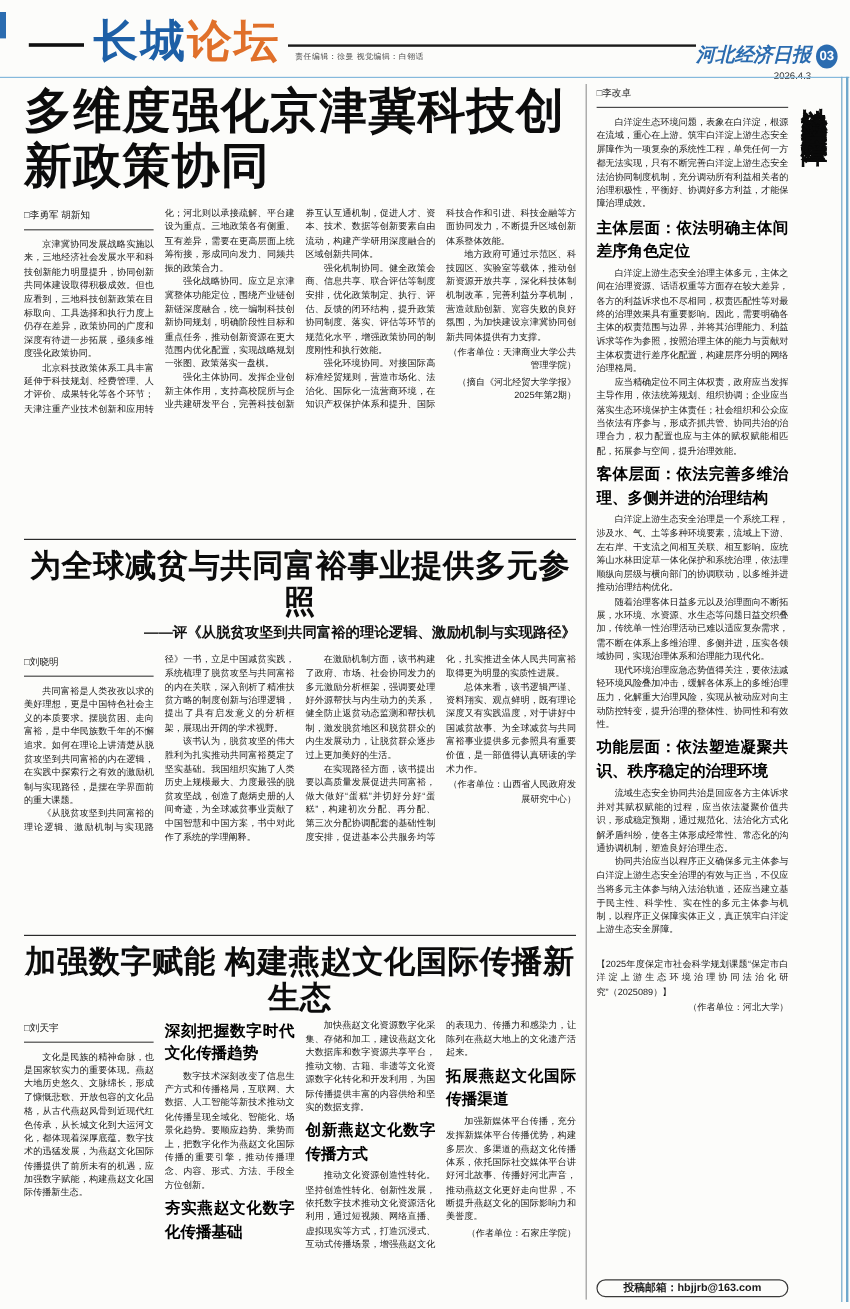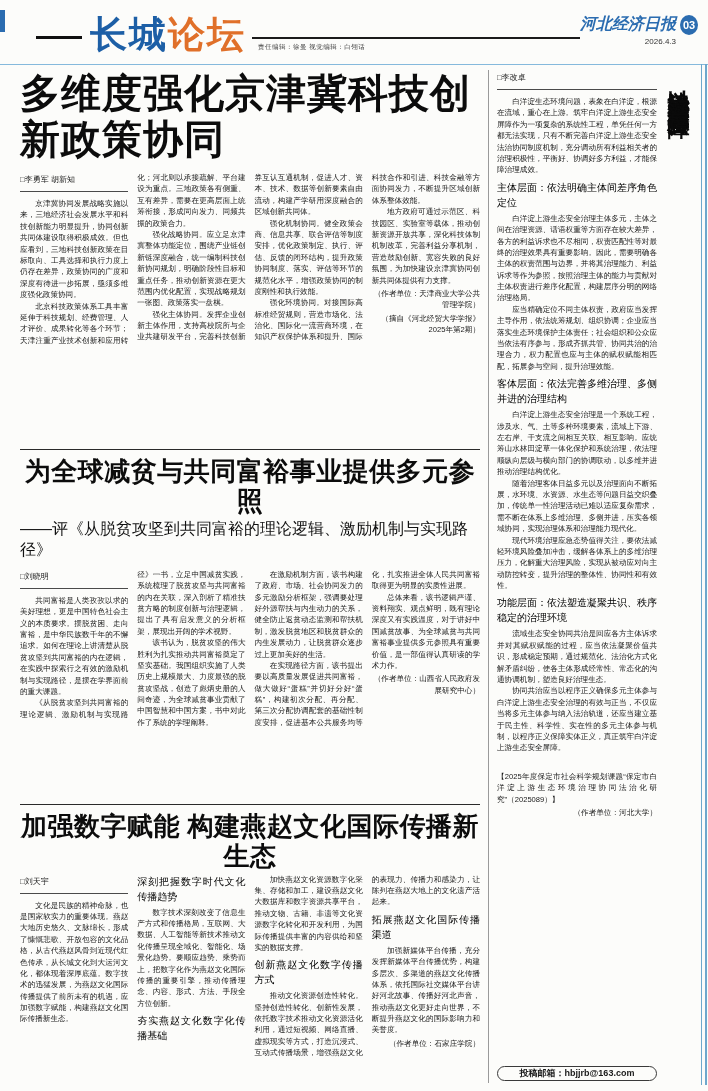--- a/index.html
+++ b/index.html
@@ -1,28 +1,28 @@
 <!DOCTYPE html>
 <html><head>
 <meta charset="utf-8">
 <style>
   html,body{margin:0;padding:0;}
   body{width:708px;height:1091px;position:relative;background:#fcfcfa;
        font-family:"Liberation Sans",sans-serif;color:#1a1a1a;overflow:hidden;}
   .corner-mark{position:absolute;left:0;top:10px;width:5px;height:22px;background:#2b6cb0;}
   
-  .header{position:absolute;top:12px;left:36px;right:10px;height:50px;display:flex;align-items:flex-start;}
+  .header{position:absolute;top:12px;left:24px;right:10px;height:50px;display:flex;align-items:flex-start;}
   .dash-left{width:46px;height:3px;background:#101010;margin-top:24px;}
   .logo{font-size:37px;font-weight:bold;letter-spacing:2px;line-height:1;margin:4px 6px 0 8px;white-space:nowrap;}
   .logo .c1{color:#1d5fa6;}
   .logo .c2{color:#e0702a;}
   .header-line-wrap{flex:1;position:relative;margin-top:25px;}
   .header-line{height:2px;background:#1b1b1b;}
   .editors{position:absolute;left:6px;top:6px;font-size:6.5px;color:#444;letter-spacing:0.5px;white-space:nowrap;}
-  .masthead-block{width:118px;text-align:right;margin-top:2px;}
+  .masthead-block{width:118px;text-align:right;margin-top:24px;}
   .masthead-row{display:flex;align-items:center;justify-content:flex-end;gap:4px;}
   .masthead{font-family:"Liberation Serif",serif;font-style:italic;font-weight:bold;
             font-size:16px;color:#2b6cb0;white-space:nowrap;}
   .page-badge{width:20px;height:20px;border-radius:50%;background:#2b6cb0;color:#fff;
               font-size:11px;font-weight:bold;display:flex;align-items:center;justify-content:center;}
   .date{font-size:8px;color:#333;margin:2px 22px 0 0;}
   .blue-rule{position:absolute;top:64px;left:0;right:0;height:1px;background:#85b9dc;}
   .edge-line-1{position:absolute;top:64px;bottom:6px;right:6px;width:1px;background:#6fa8cc;}
   .edge-line-2{position:absolute;top:64px;bottom:6px;right:1px;width:2px;background:#6fa8cc;}
   
@@ -30,29 +30,29 @@
   .left-zone{width:460px;}
   .zone-divider{width:1px;background:#9a9a9a;}
   .right-zone{flex:1;display:flex;gap:4px;}
   .r-text{width:160px;display:flex;flex-direction:column;gap:40px;}
   .v-strip{flex:1;display:flex;justify-content:center;}
   .v-head{writing-mode:vertical-rl;text-orientation:upright;font-size:22px;font-weight:900;
           letter-spacing:1.5px;height:430px;margin-top:2px;color:#0a0a0a;line-height:1.1;}
   
   .a1-headline{font-size:40px;font-weight:900;letter-spacing:1px;color:#0c0c0c;margin:0 0 10px 0;line-height:1.15;}
   .a2-headline,.a3-headline{font-size:26px;font-weight:900;text-align:center;color:#0c0c0c;margin:4px 0 2px 0;line-height:1.15;letter-spacing:0.5px;}
-  .a2-subtitle{font-size:16px;font-weight:normal;text-align:left;margin:2px 0 8px 0;color:#111;}
+  .a2-subtitle{font-size:12px;font-weight:bold;text-align:right;margin:2px 0 8px 0;color:#111;}
   .rule{border:none;border-top:1px solid #2a2a2a;margin:7px 0;}
   .body-cols{column-count:4;column-gap:9px;font-size:7.6px;line-height:1.5;text-align:justify;color:#191919;overflow:hidden;}
   .a1-body{height:270px;}
   .a2-body{height:228px;}
   .a3-body{height:316px;}
   .r-flow{font-size:7.6px;line-height:1.5;text-align:justify;color:#191919;overflow:hidden;}
   .k-p{margin:0;text-indent:2em;}
-  .k-h{margin:4px 0 3px 0;font-size:10px;font-weight:normal;text-indent:0;color:#000;}
+  .k-h{margin:4px 0 3px 0;font-size:13px;font-weight:bold;text-indent:0;color:#000;}
   .k-byline{margin:0 0 6px 0;padding:2px 0 5px 0;font-size:8px;text-indent:0;border-bottom:1px solid #4a4a4a;}
   .k-note{margin:2px 0 0 0;text-indent:0;text-align:right;}
   .k-noteb{margin:17px 0 0 0;text-indent:0;}
   .email-box{margin-top:auto;border:1.5px solid #3a3a3a;border-radius:8px;padding:0 4px;
              text-align:center;font-size:9px;font-weight:bold;color:#1a1a1a;margin-bottom:2px;}
 </style>
 </head>
 <body>
 
 <div class="corner-mark"></div>

